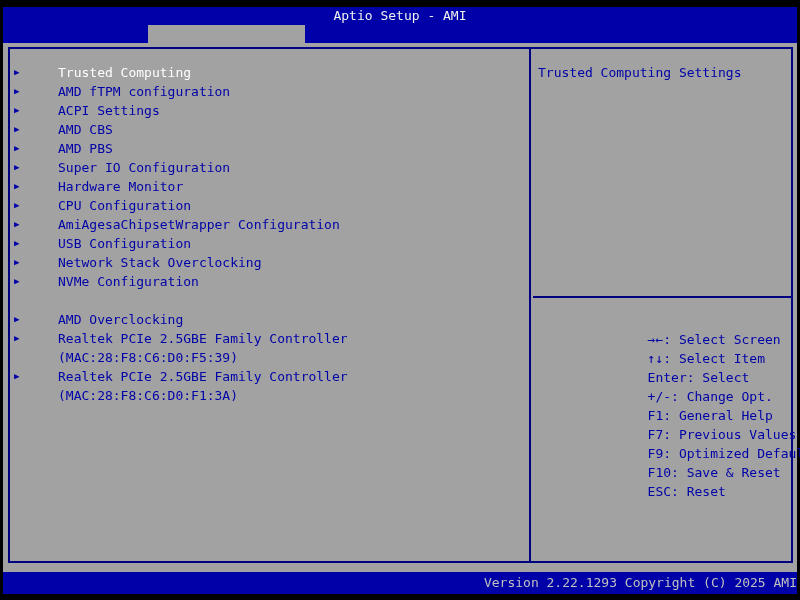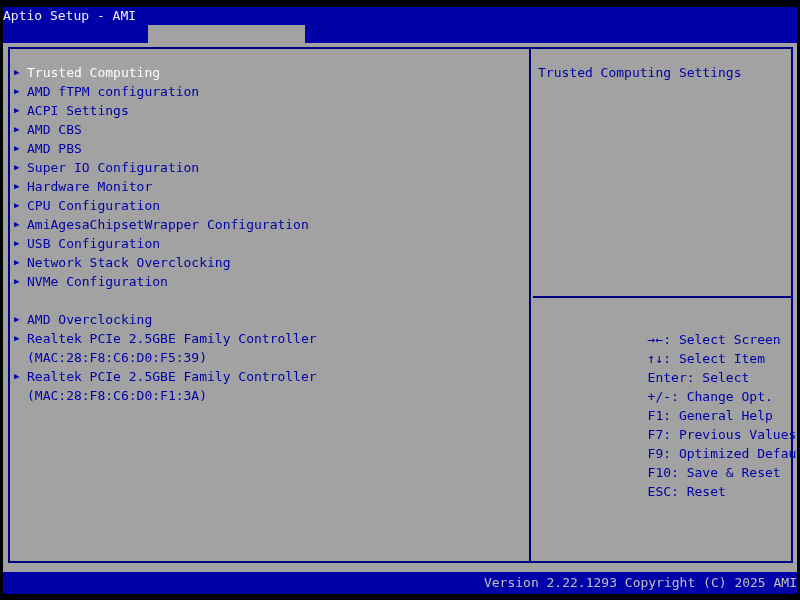--- a/index.html
+++ b/index.html
@@ -14,33 +14,33 @@
     --screen-black:#000000;
   }
   *{margin:0;padding:0;box-sizing:border-box;}
   html,body{width:800px;height:600px;background:var(--screen-black);overflow:hidden;}
   body{font-family:"DejaVu Sans Mono","Liberation Mono",monospace;font-size:13px;position:relative;}
 
   .screen{position:absolute;left:3px;top:7px;width:794px;height:587px;background:var(--panel-gray);}
 
   
   .header{position:absolute;top:0;left:0;right:0;height:36px;background:var(--bar-blue);}
-  .title-line{height:18px;line-height:18px;text-align:left;color:var(--title-text);}
+  .title-line{height:18px;line-height:18px;text-align:center;color:var(--title-text);}
   .tab-row{position:absolute;bottom:0;left:19px;height:18px;display:flex;}
   .tab{padding:0 8px;line-height:18px;color:var(--tab-inactive);white-space:pre;cursor:default;}
   .tab.active{background:var(--panel-gray);color:var(--text-navy);}
 
   
   .main{position:absolute;top:36px;left:0;right:0;bottom:22px;background:var(--panel-gray);}
   .box{position:absolute;left:5px;top:4px;right:4px;bottom:9px;border:2px solid var(--border-navy);}
   .left-panel{position:absolute;left:0;top:0;bottom:0;width:521px;border-right:2px solid var(--border-navy);}
   .menu{padding-top:14px;}
   .menu-row{height:19px;line-height:19px;display:flex;padding-left:2px;white-space:pre;}
   .menu-row .arrow{width:15px;color:var(--text-navy);font-size:9px;line-height:19px;text-align:left;padding-left:2px;}
-  .menu-row .label{color:var(--text-navy);}
+  .menu-row .label{color:var(--text-navy);margin-left:31px;}
   .menu-row.selected .label{color:var(--selected-white);}
   .menu-row.continuation .arrow{visibility:hidden;}
 
   .right-panel{position:absolute;left:523px;top:0;right:0;bottom:0;}
   .help-desc{padding:14px 0 0 5px;line-height:19px;color:var(--text-navy);white-space:pre;}
   .help-divider{position:absolute;top:247px;left:0;right:0;border-top:2px solid var(--border-navy);}
   .help-keys{position:absolute;top:262px;left:5px;right:2px;}
   .hint-row{height:19px;line-height:19px;color:var(--text-navy);white-space:pre;}
 
   

